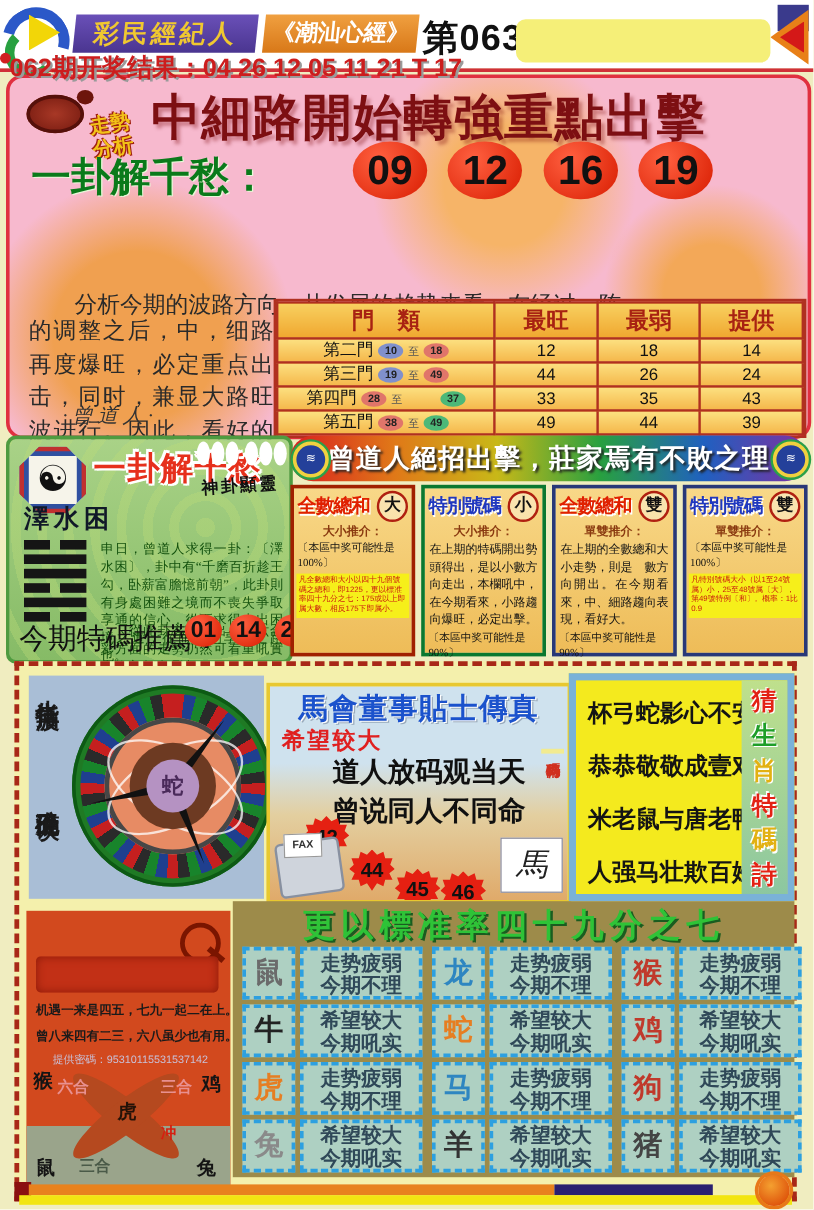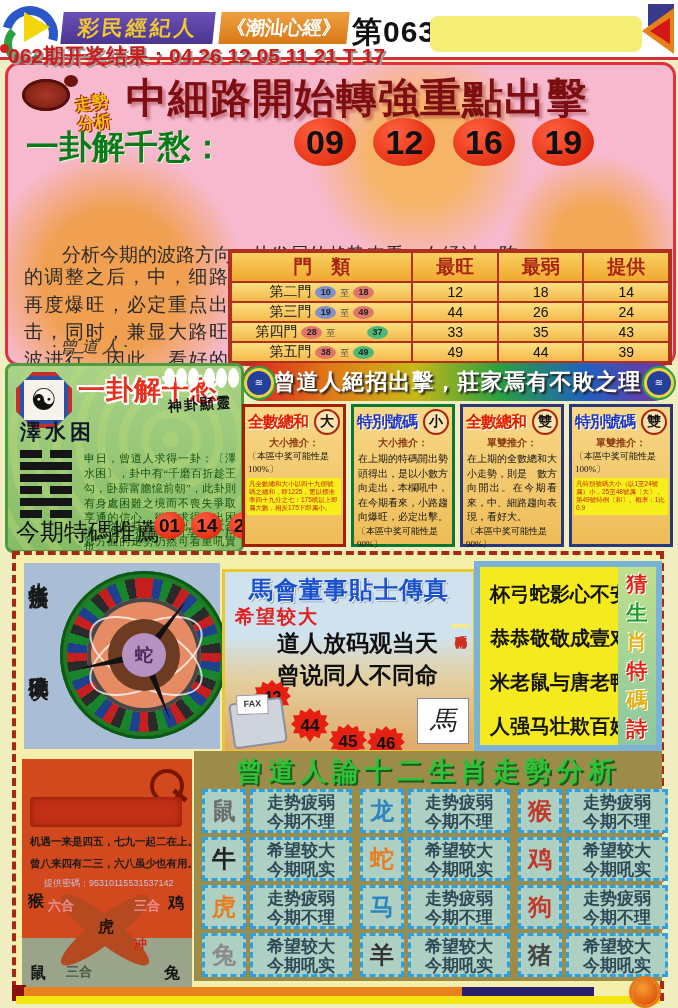--- a/index.html
+++ b/index.html
@@ -427,21 +427,21 @@
         <span class="diag-animal" style="left:146px;top:4px;">鸡</span>
         <span class="diag-animal" style="left:76px;top:28px;color:#241208;">虎</span>
         <span class="diag-label" style="left:112px;top:46px;color:#d51f10;">冲</span>
         <span class="diag-animal" style="left:8px;top:74px;">鼠</span>
         <span class="diag-label" style="left:44px;top:74px;color:#4a5a48;">三合</span>
         <span class="diag-animal" style="left:142px;top:74px;">兔</span>
       </div>
     </div>
 
     <div class="zgrid">
-      <div class="zttl">曾道人論十二生肖走勢分析</div>
+      <div class="zttl">更以標准率四十九分之七</div>
 
       <div class="zcell-icon" style="left: 8px; top: 38px; color: rgb(107, 107, 107);">鼠</div>
       <div class="zcell-label" style="left:56px;top:38px;">
         <div>走势疲弱</div>
         <div>今期不理</div>
       </div>
       <div class="zcell-icon" style="left: 166px; top: 38px; color: rgb(46, 134, 193);">龙</div>
       <div class="zcell-label" style="left:214px;top:38px;">
         <div>走势疲弱</div>
         <div>今期不理</div>

